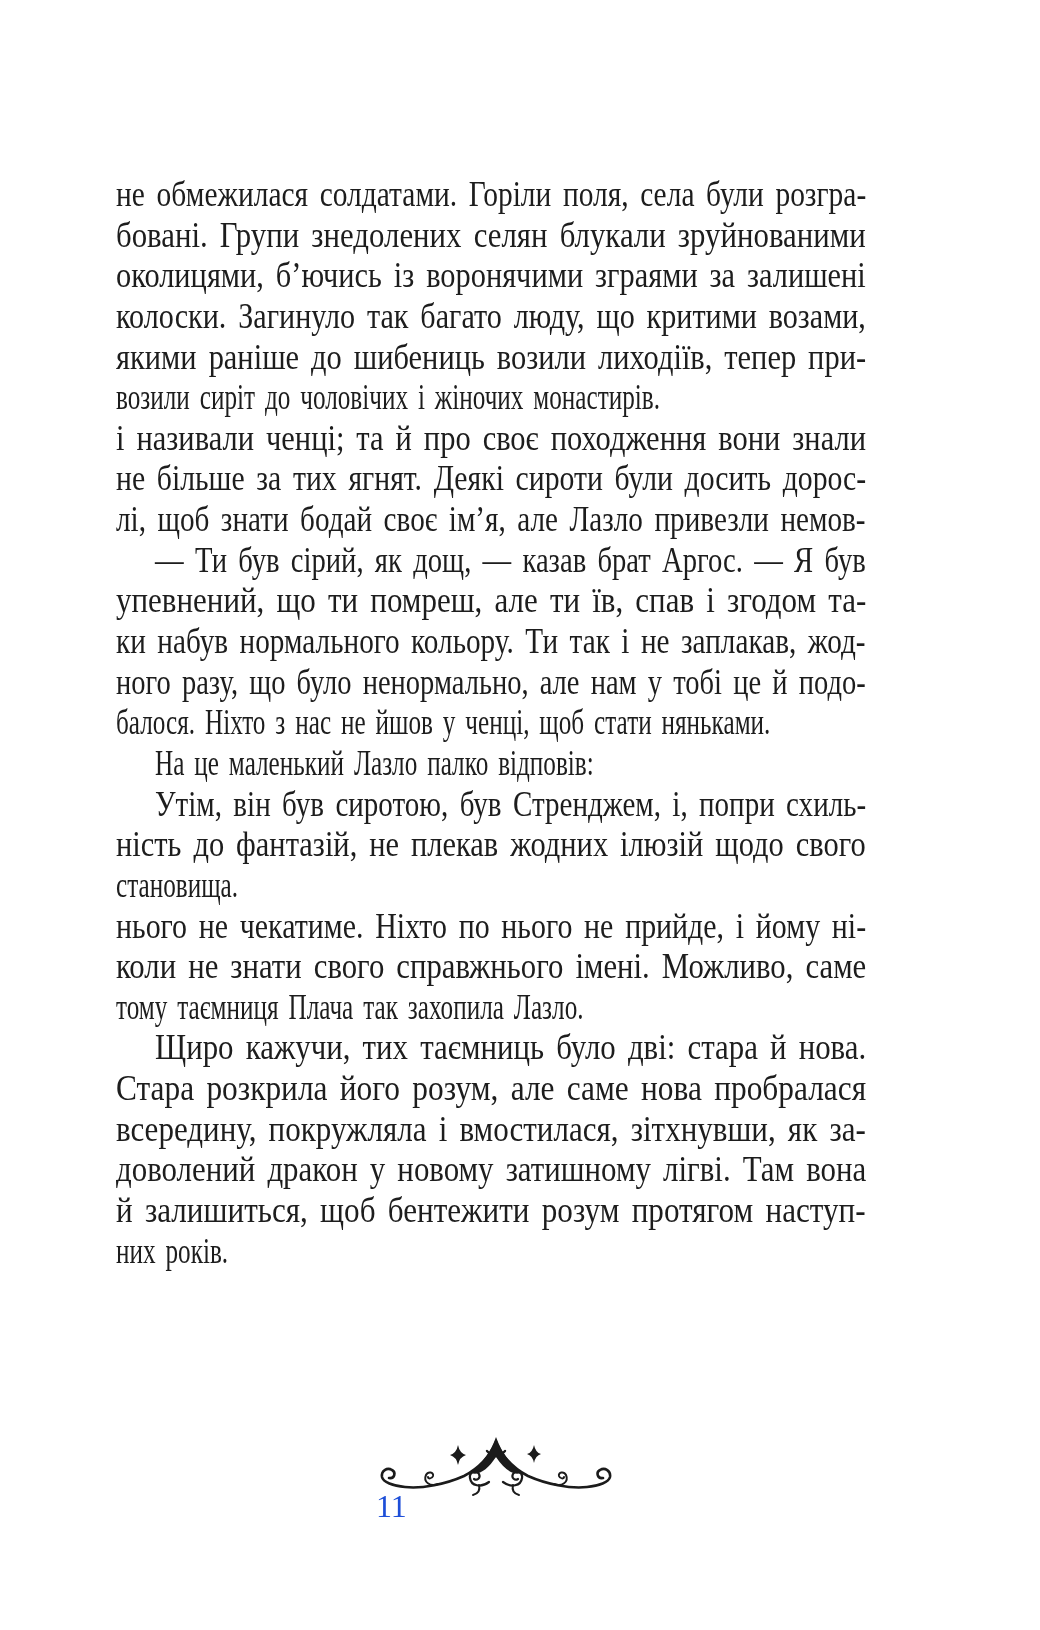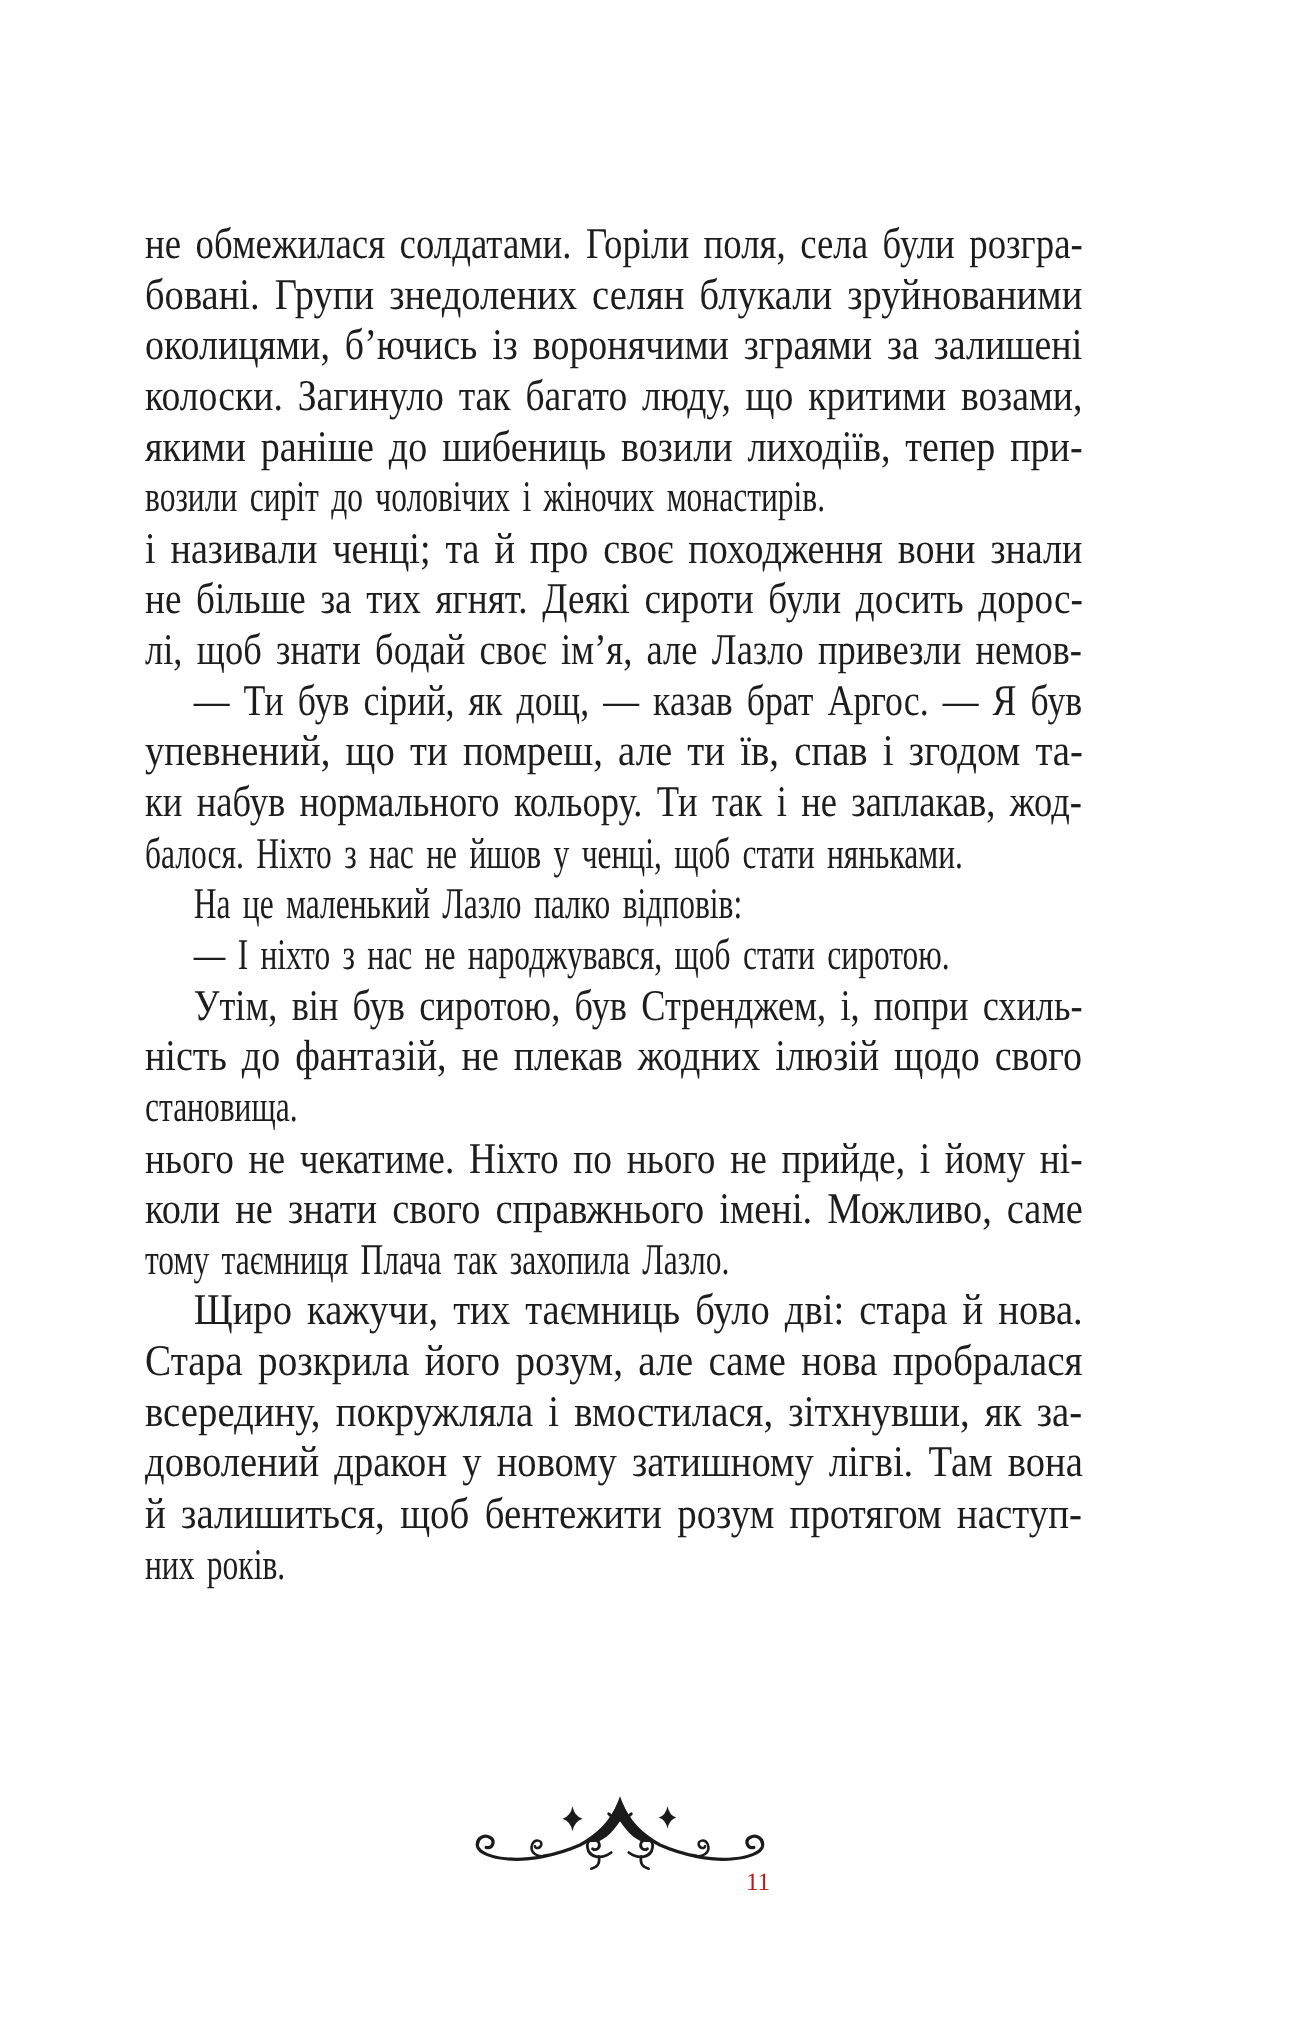--- a/index.html
+++ b/index.html
@@ -36,47 +36,47 @@
   .pline.indent > span { margin-left: 39px; }
   .ornament {
     position: absolute;
     left: 376px; top: 1436px;
     width: 240px; height: 64px;
   }
   .page-number {
     position: absolute;
     left: 376px; top: 1492px;
     width: 240px;
-    text-align: right;
-    font-size: 20px;
+    text-align: left;
+    font-size: 32px;
     line-height: 28px;
-    color: #b91c1c;
+    color: #1d4ed8;
   }
 </style>
 </head>
 <body>
 
 <div class="page">
 
   <div class="text-block" id="text-block">
       <div class="pline"><span style="transform: scaleX(0.841751);">не обмежилася солдатами. Горіли поля, села були розгра-</span></div>
       <div class="pline"><span style="transform: scaleX(0.881316);">бовані. Групи знедолених селян блукали зруйнованими</span></div>
       <div class="pline"><span style="transform: scaleX(0.868056);">околицями, б’ючись із воронячими зграями за залишені</span></div>
       <div class="pline"><span style="transform: scaleX(0.861079);">колоски. Загинуло так багато люду, що критими возами,</span></div>
       <div class="pline"><span style="transform: scaleX(0.87007);">якими раніше до шибениць возили лиходіїв, тепер при-</span></div>
       <div class="pline lastline"><span style="transform: scaleX(0.72);">возили сиріт до чоловічих і жіночих монастирів.</span></div>
       <div class="pline"><span style="transform: scaleX(0.87108);">і називали ченці; та й про своє походження вони знали</span></div>
       <div class="pline"><span style="transform: scaleX(0.849377);">не більше за тих ягнят. Деякі сироти були досить дорос-</span></div>
       <div class="pline"><span style="transform: scaleX(0.83426);">лі, щоб знати бодай своє ім’я, але Лазло привезли немов-</span></div>
       <div class="pline indent"><span style="transform: scaleX(0.818182);">— Ти був сірий, як дощ, — казав брат Аргос. — Я був</span></div>
       <div class="pline"><span style="transform: scaleX(0.885478);">упевнений, що ти помреш, але ти їв, спав і згодом та-</span></div>
       <div class="pline"><span style="transform: scaleX(0.835189);">ки набув нормального кольору. Ти так і не заплакав, жод-</span></div>
+      <div class="pline"><span style="transform: scaleX(0.814332);">ного разу, що було ненормально, але нам у тобі це й подо-</span></div>
       <div class="pline lastline"><span style="transform: scaleX(0.72);">балося. Ніхто з нас не йшов у ченці, щоб стати няньками.</span></div>
       <div class="pline indent lastline"><span style="transform: scaleX(0.72);">На це маленький Лазло палко відповів:</span></div>
-      <div class="pline indent lastline"><span style="transform: scaleX(0.72);">— І ніхто з нас не народжувався, щоб стати сиротою.</span></div>
       <div class="pline indent"><span style="transform: scaleX(0.829638);">Утім, він був сиротою, був Стренджем, і, попри схиль-</span></div>
       <div class="pline"><span style="transform: scaleX(0.87007);">ність до фантазій, не плекав жодних ілюзій щодо свого</span></div>
       <div class="pline lastline"><span style="transform: scaleX(0.72);">становища.</span></div>
       <div class="pline"><span style="transform: scaleX(0.854214);">нього не чекатиме. Ніхто по нього не прийде, і йому ні-</span></div>
       <div class="pline"><span style="transform: scaleX(0.87822);">коли не знати свого справжнього імені. Можливо, саме</span></div>
       <div class="pline lastline"><span style="transform: scaleX(0.72);">тому таємниця Плача так захопила Лазло.</span></div>
       <div class="pline indent"><span style="transform: scaleX(0.882134);">Щиро кажучи, тих таємниць було дві: стара й нова.</span></div>
       <div class="pline"><span style="transform: scaleX(0.896057);">Стара розкрила його розум, але саме нова пробралася</span></div>
       <div class="pline"><span style="transform: scaleX(0.886525);">всередину, покружляла і вмостилася, зітхнувши, як за-</span></div>
       <div class="pline"><span style="transform: scaleX(0.882353);">доволений дракон у новому затишному лігві. Там вона</span></div>

